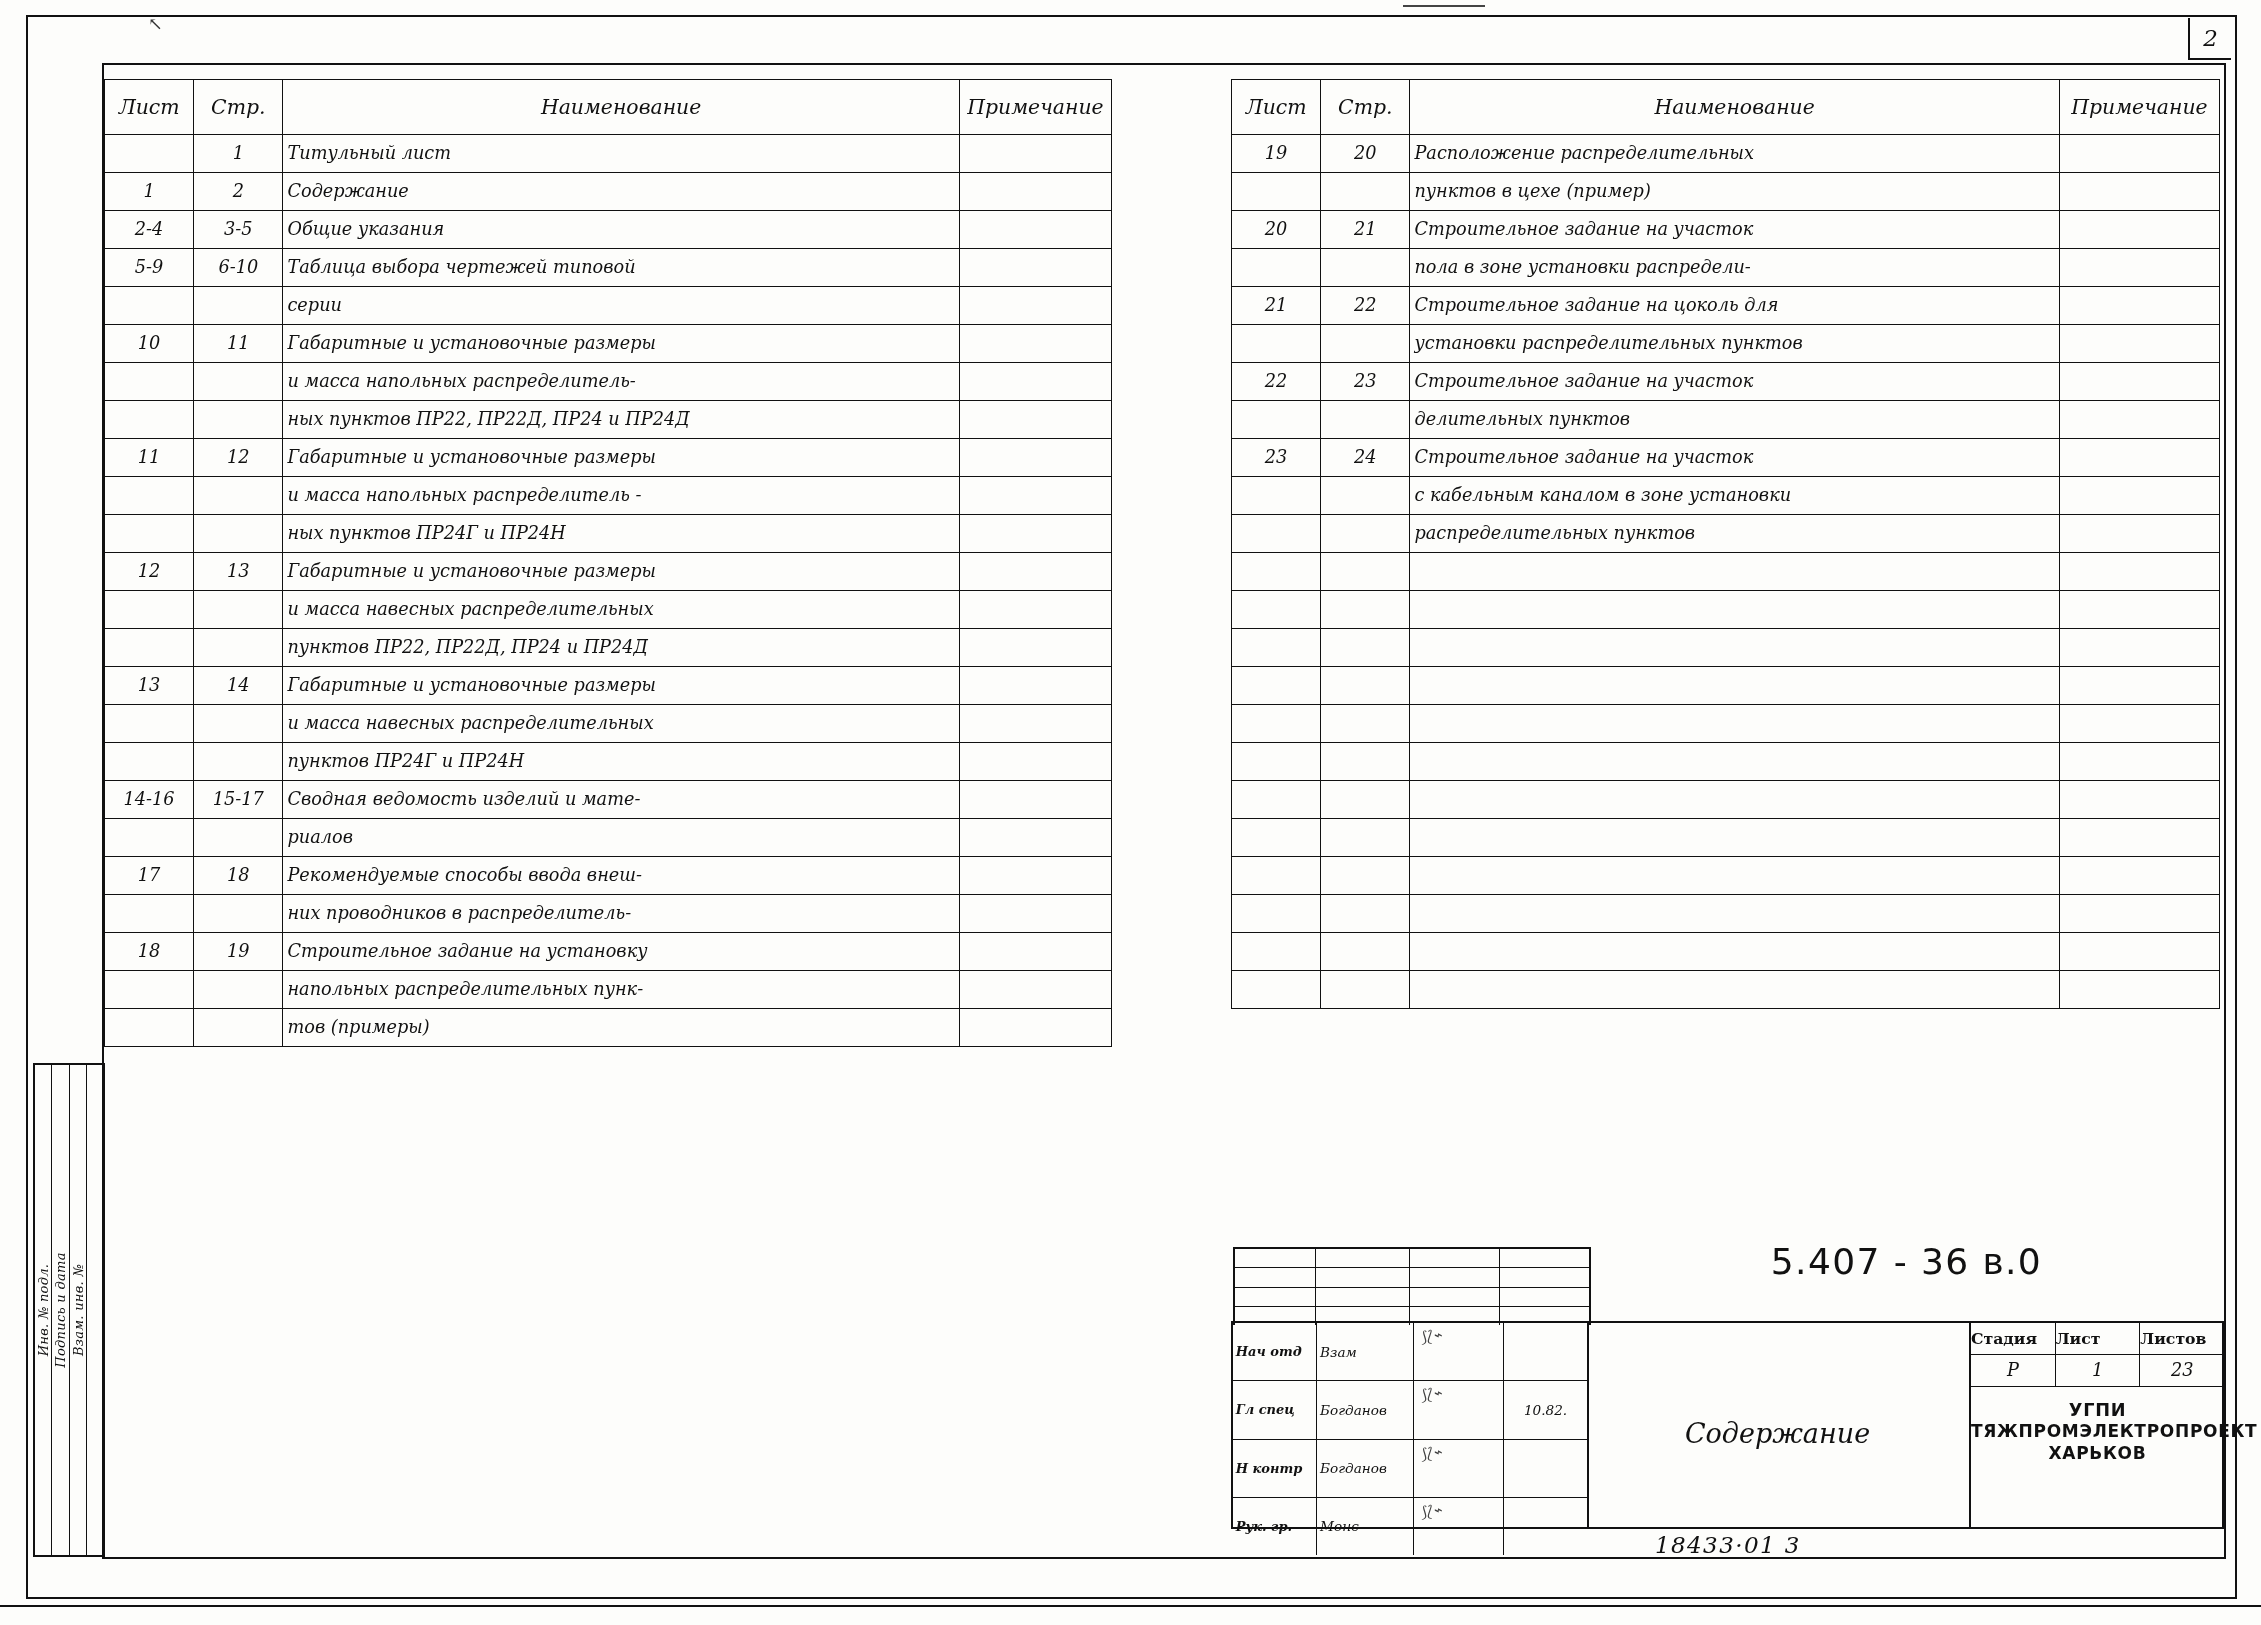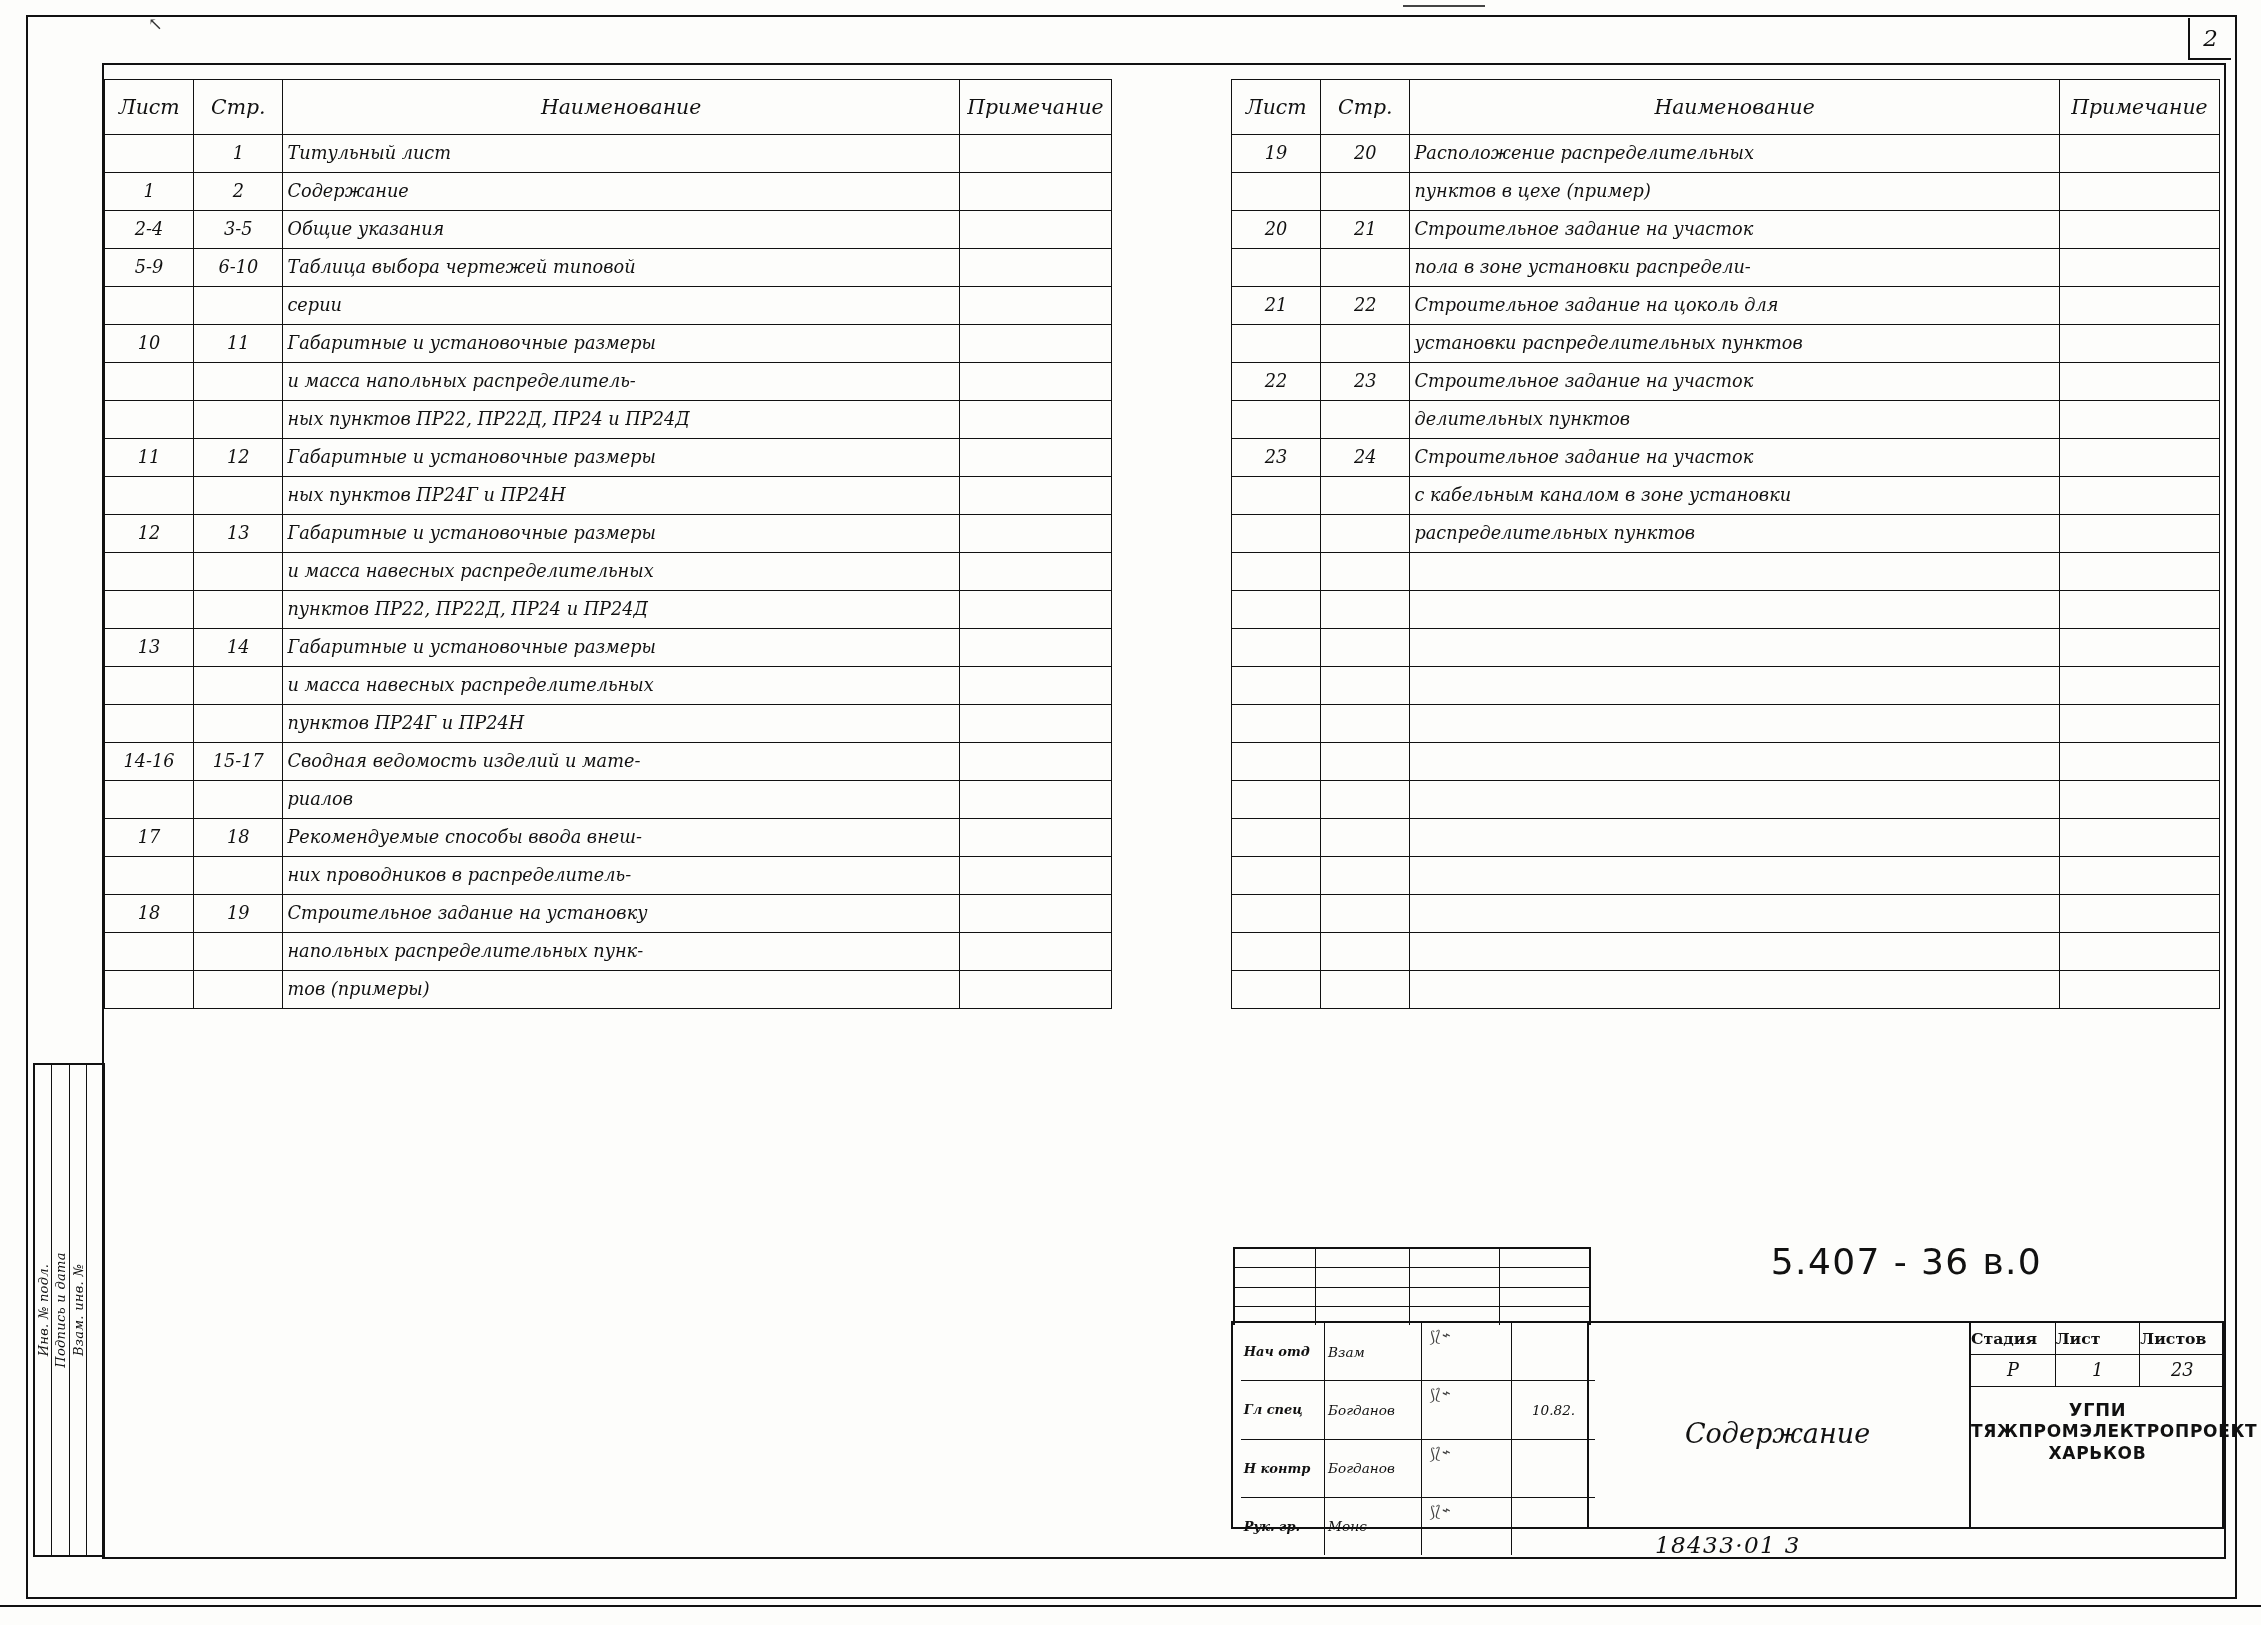--- a/index.html
+++ b/index.html
@@ -122,21 +122,21 @@
     font-family: "DejaVu Serif", serif;
   }
   .tb-left {
     position: absolute;
     left: 0; top: 0;
     width: 354px; height: 204px;
     border-right: 2px solid #111;
   }
   .tb-rowgrid {
     position: absolute; left: 0; top: 0; width: 354px; height: 232px;
-    display: flex; flex-direction: column; margin-left: 8px;
+    display: flex; flex-direction: column;
   }
   .tb-row {
     flex: 1;
     display: flex;
     border-bottom: 1.4px solid #111;
   }
   .tb-row:last-child { border-bottom: none; }
   .tb-c1 { width: 80px; border-right: 1.4px solid #111; font-size: 13px; font-style: italic; display:flex; align-items:center; padding-left:2.7px; font-weight: 700;}
   .tb-c2 { width: 93px; border-right: 1.4px solid #111; font-size: 13.6px; font-style: italic; display:flex; align-items:center; padding-left:3.4px;}
   .tb-c3 { width: 89px; border-right: 1.4px solid #111; position: relative; }
@@ -342,20 +342,26 @@
         <tr>
           <td class="c-list"></td>
           <td class="c-page"></td>
           <td class="c-name">ных пунктов ПР22, ПР22Д, ПР24 и ПР24Д</td>
           <td class="c-note"></td>
         </tr>
         <tr>
           <td class="c-list">11</td>
           <td class="c-page">12</td>
           <td class="c-name">Габаритные и установочные размеры</td>
+          <td class="c-note"></td>
+        </tr>
+        <tr>
+          <td class="c-list"></td>
+          <td class="c-page"></td>
+          <td class="c-name">и масса напольных распределитель -</td>
           <td class="c-note"></td>
         </tr>
         <tr>
           <td class="c-list"></td>
           <td class="c-page"></td>
           <td class="c-name">ных пунктов  ПР24Г и ПР24Н</td>
           <td class="c-note"></td>
         </tr>
         <tr>
           <td class="c-list">12</td>

